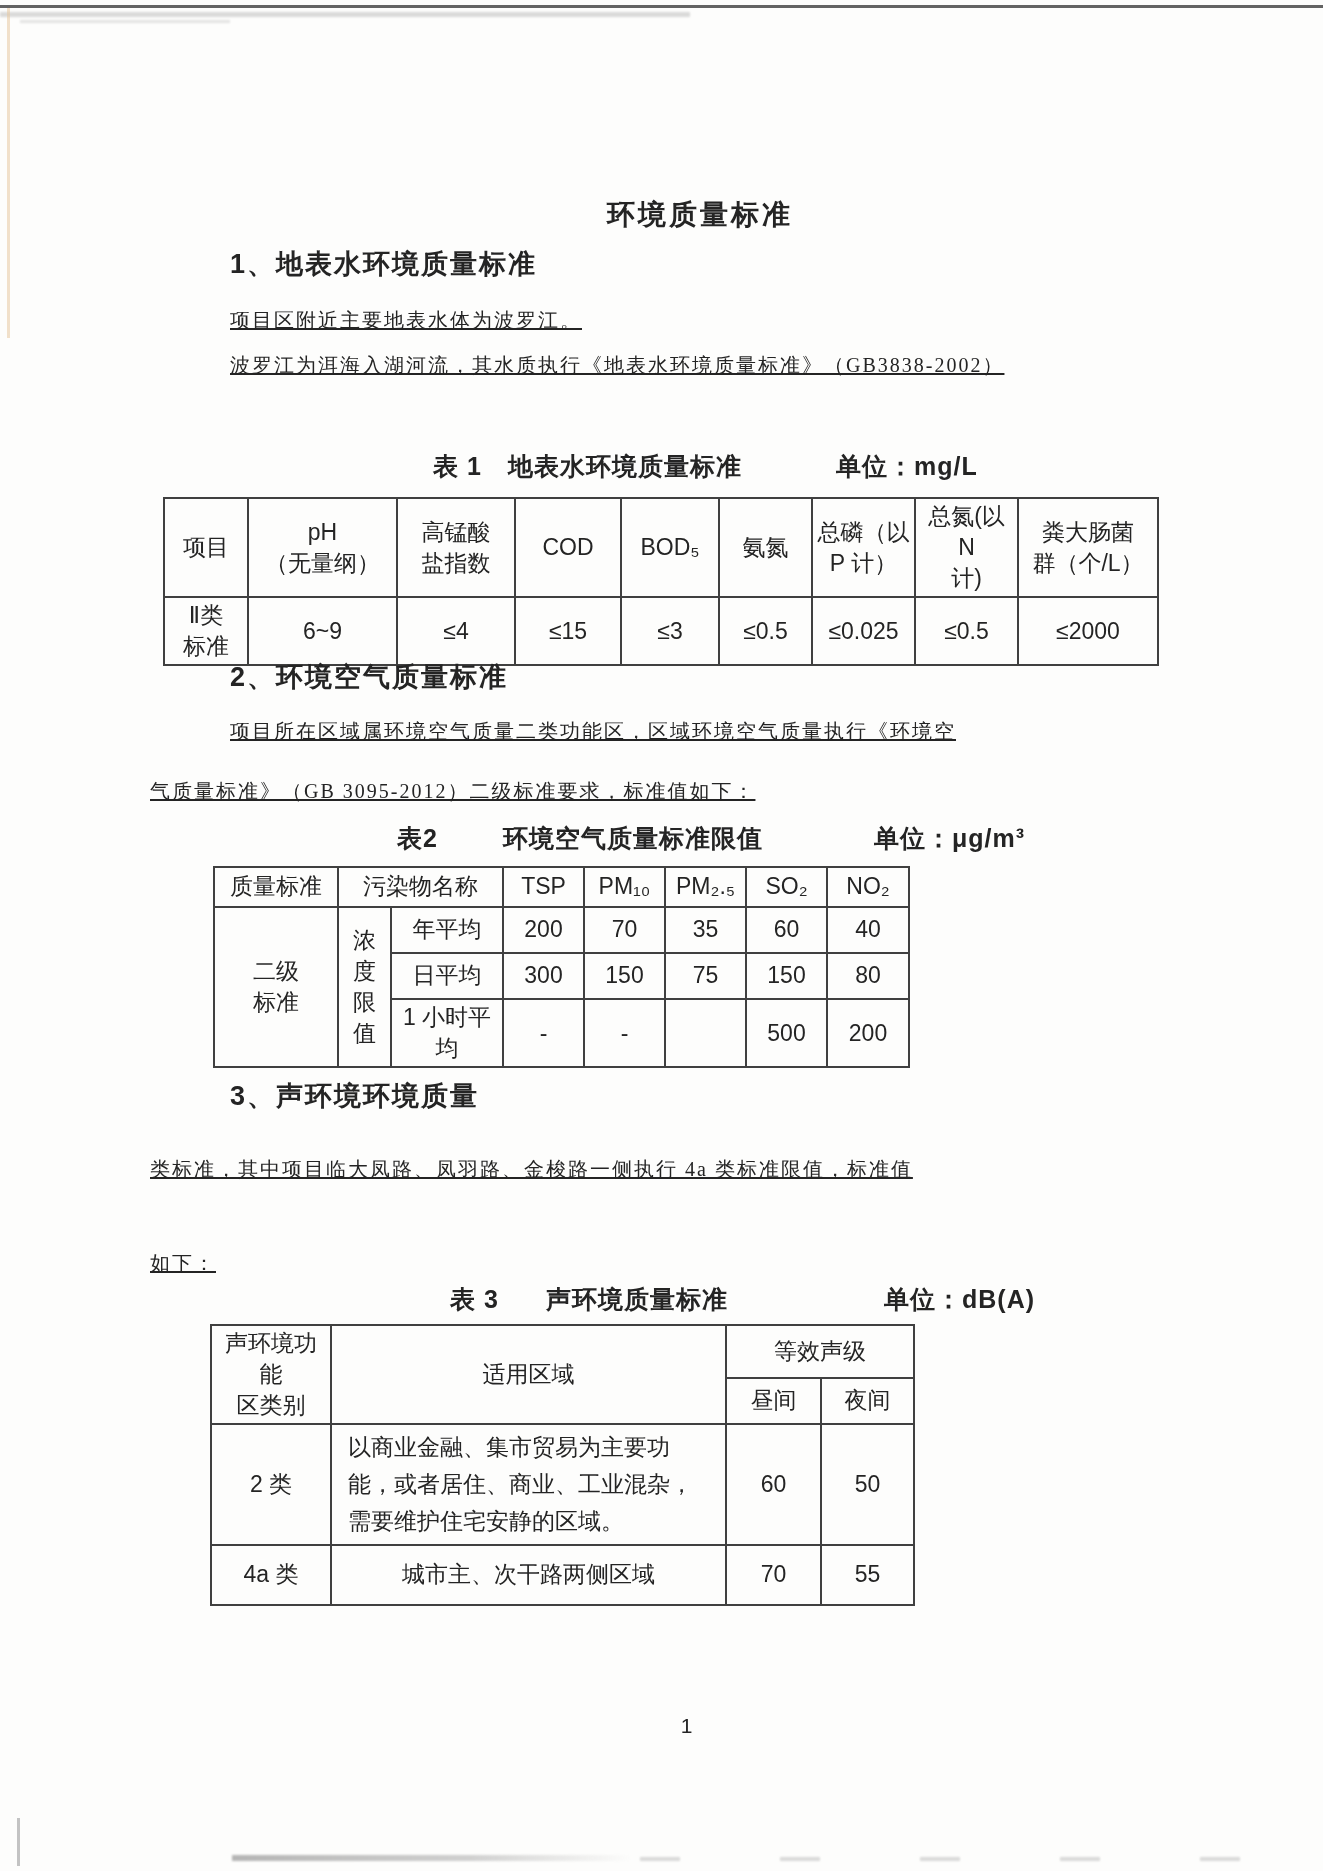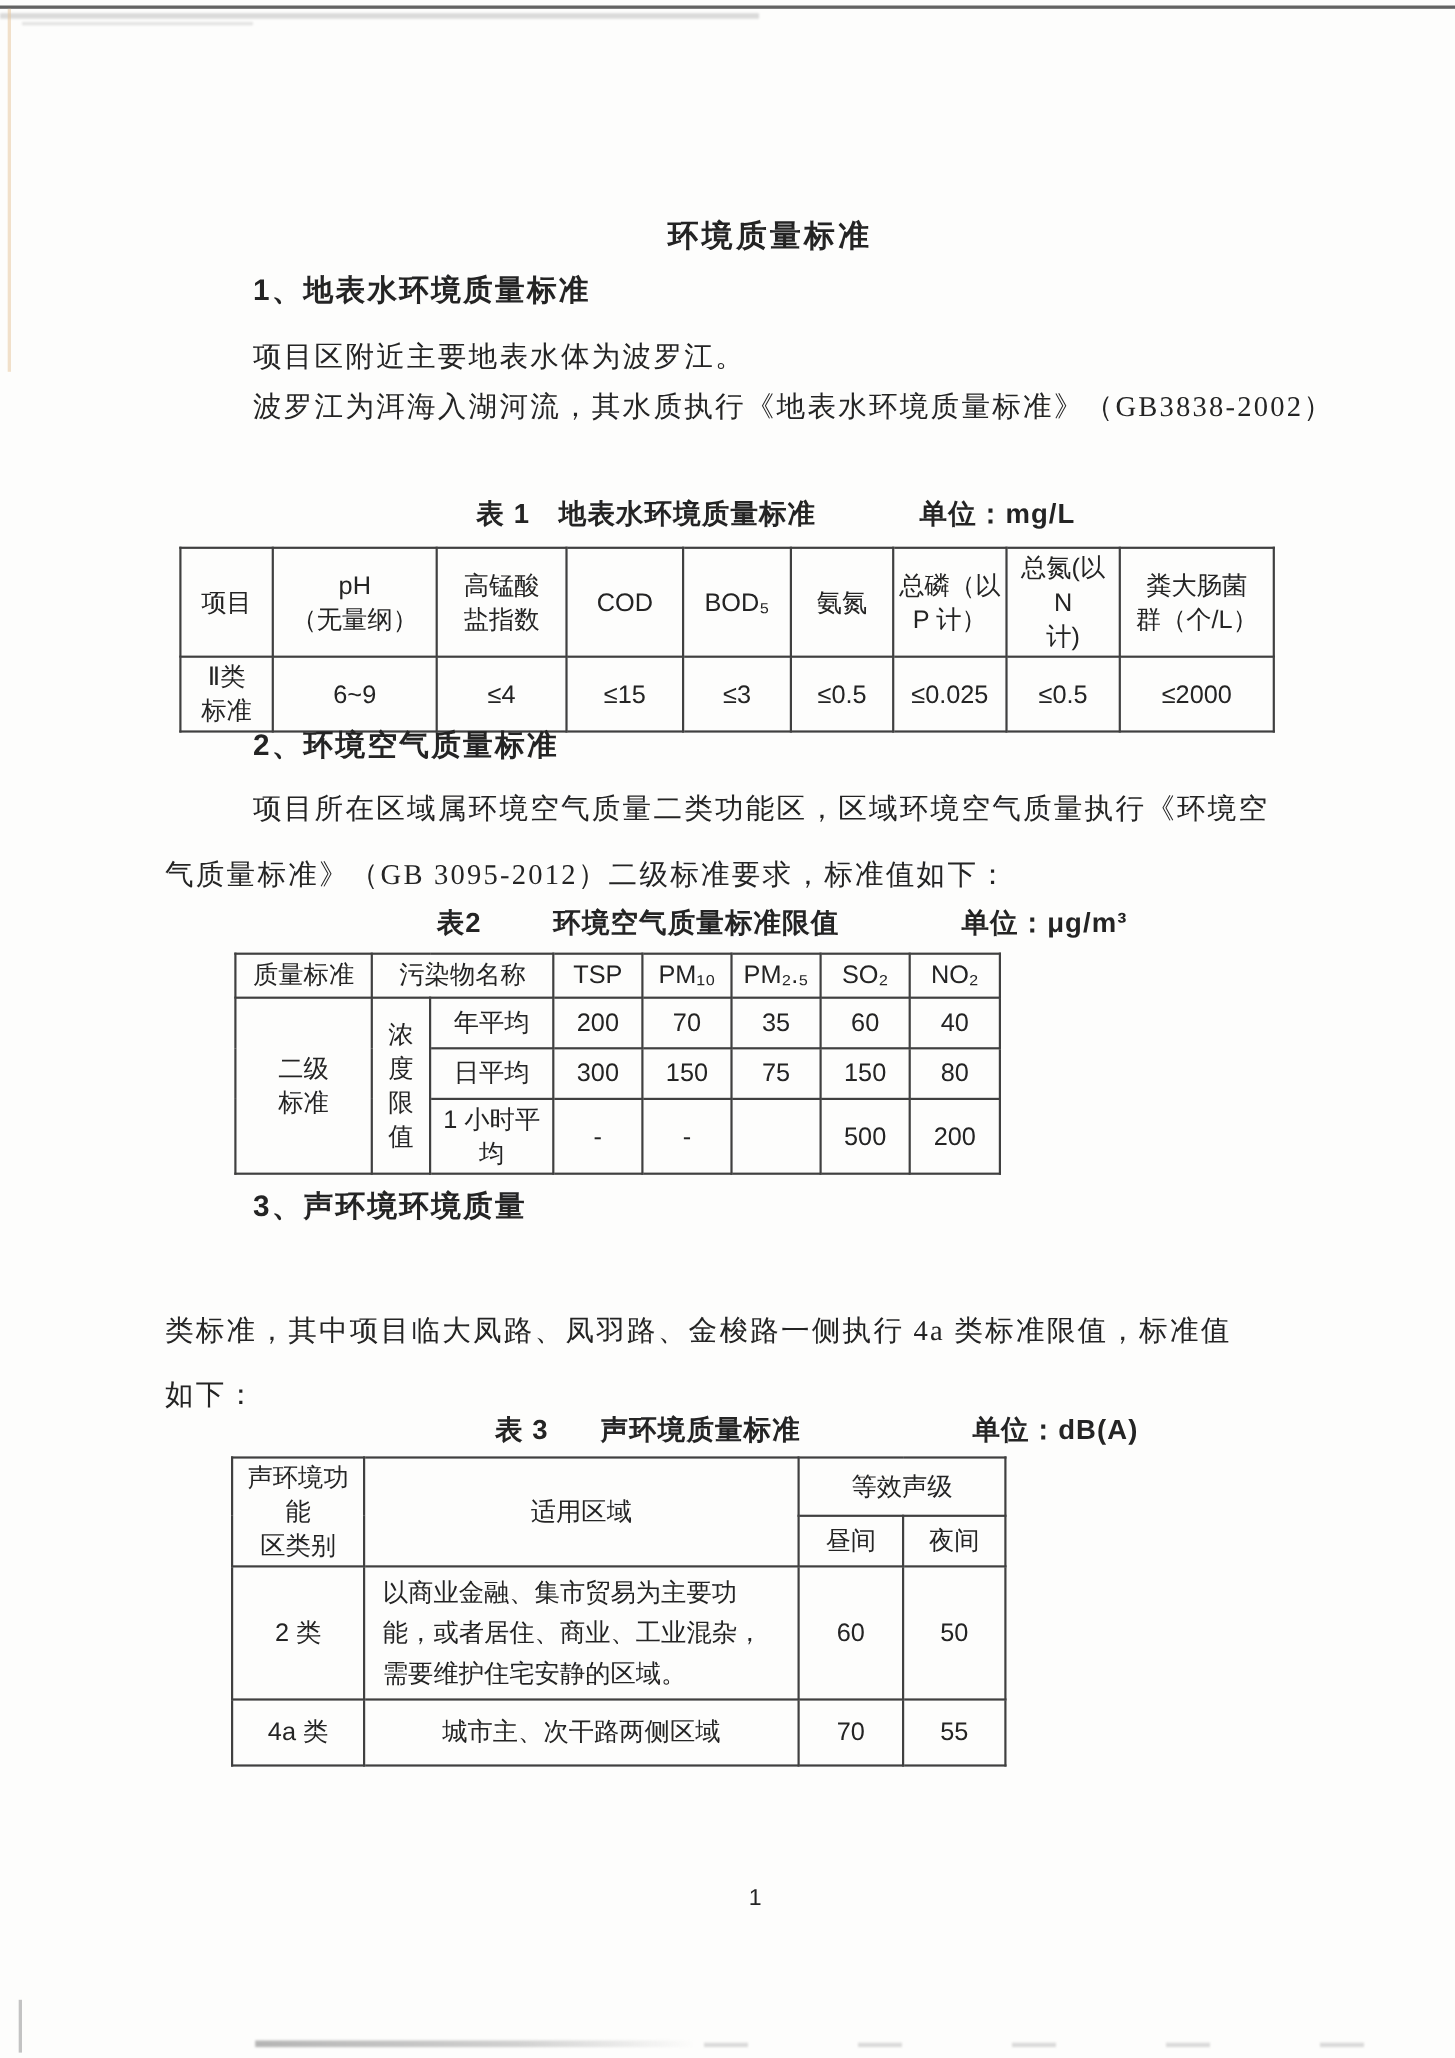--- a/index.html
+++ b/index.html
@@ -20,21 +20,21 @@
   .art-top-smudge2{top:20px;left:20px;width:210px;height:3px;background:#bdbdbd;opacity:.4;filter:blur(1px);}
   .art-left-edge{top:8px;left:7px;width:3px;height:330px;background:#e8c9a0;opacity:.55;}
   .art-left-bottom{top:1818px;left:17px;width:3px;height:48px;background:#8a8a8a;opacity:.5;}
   .art-bottom-band{top:1855px;left:232px;width:400px;height:6px;background:linear-gradient(90deg,#6f6f6f,#a5a5a5 60%,transparent);opacity:.5;filter:blur(1px);}
   .art-bottom-marks{top:1857px;left:640px;width:683px;height:4px;opacity:.35;filter:blur(1px);
     background:repeating-linear-gradient(90deg,#9a9a9a 0 40px,transparent 40px 140px);}
   
   .abs{position:absolute;}
   .doc-title{font-family:"Liberation Sans","DejaVu Sans",sans-serif;font-weight:700;font-size:28px;letter-spacing:3px;}
   .sec-heading{font-family:"Liberation Sans","DejaVu Sans",sans-serif;font-weight:700;font-size:27px;letter-spacing:2px;}
-  .body-line{font-size:26px;letter-spacing:2px;white-space:nowrap;}
+  .body-line{font-size:20px;letter-spacing:2px;white-space:nowrap;text-decoration:underline;}
   .caption span{position:absolute;font-family:"Liberation Sans","DejaVu Sans",sans-serif;font-weight:700;font-size:25px;letter-spacing:1px;white-space:nowrap;}
   
   table{border-collapse:collapse;table-layout:fixed;}
   td{border:2px solid #404040;text-align:center;vertical-align:middle;
      font-family:"Liberation Sans","DejaVu Sans",sans-serif;font-size:23px;color:#242424;
      white-space:pre-line;padding:2px 4px;line-height:1.35;}
   .t3-area-left{text-align:left;padding:4px 16px;line-height:1.6;white-space:normal;}
   .pgnum{font-family:"Liberation Sans","DejaVu Sans",sans-serif;font-size:21px;text-align:center;}
 </style>
 </head>
@@ -162,21 +162,21 @@
       <td>-</td>
       <td>-</td>
       <td></td>
       <td>500</td>
       <td>200</td>
     </tr>
   </tbody>
     </table>
 
   <div class="abs sec-heading" style="top:1078px;left:230px;">3、声环境环境质量</div>
-  <div class="abs body-line" style="top:1192px;left:150px;">类标准，其中项目临大凤路、凤羽路、金梭路一侧执行 4a 类标准限值，标准值</div>
+  <div class="abs body-line" style="top:1156px;left:150px;">类标准，其中项目临大凤路、凤羽路、金梭路一侧执行 4a 类标准限值，标准值</div>
   <div class="abs body-line" style="top:1250px;left:150px;">如下：</div>
 
   <div class="abs caption" style="top:1283px;left:0;height:34px;width:1323px;padding-left:16px;">
     <span style="left:450px;">表 3</span>
     <span style="left:546px;">声环境质量标准</span>
     <span style="left:884px;">单位：dB(A)</span>
   </div>
 
   <table class="abs" style="top:1324px;left:210px;width:703px;">
     <colgroup>

